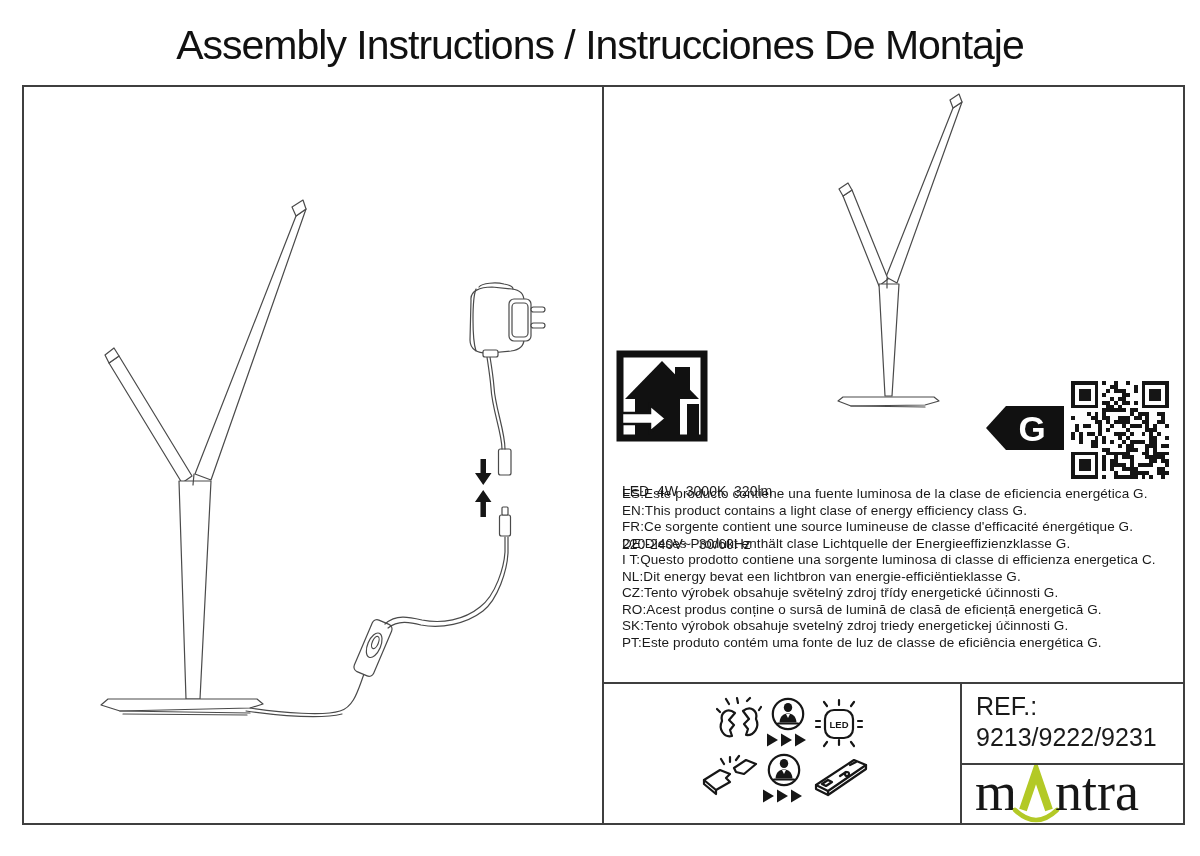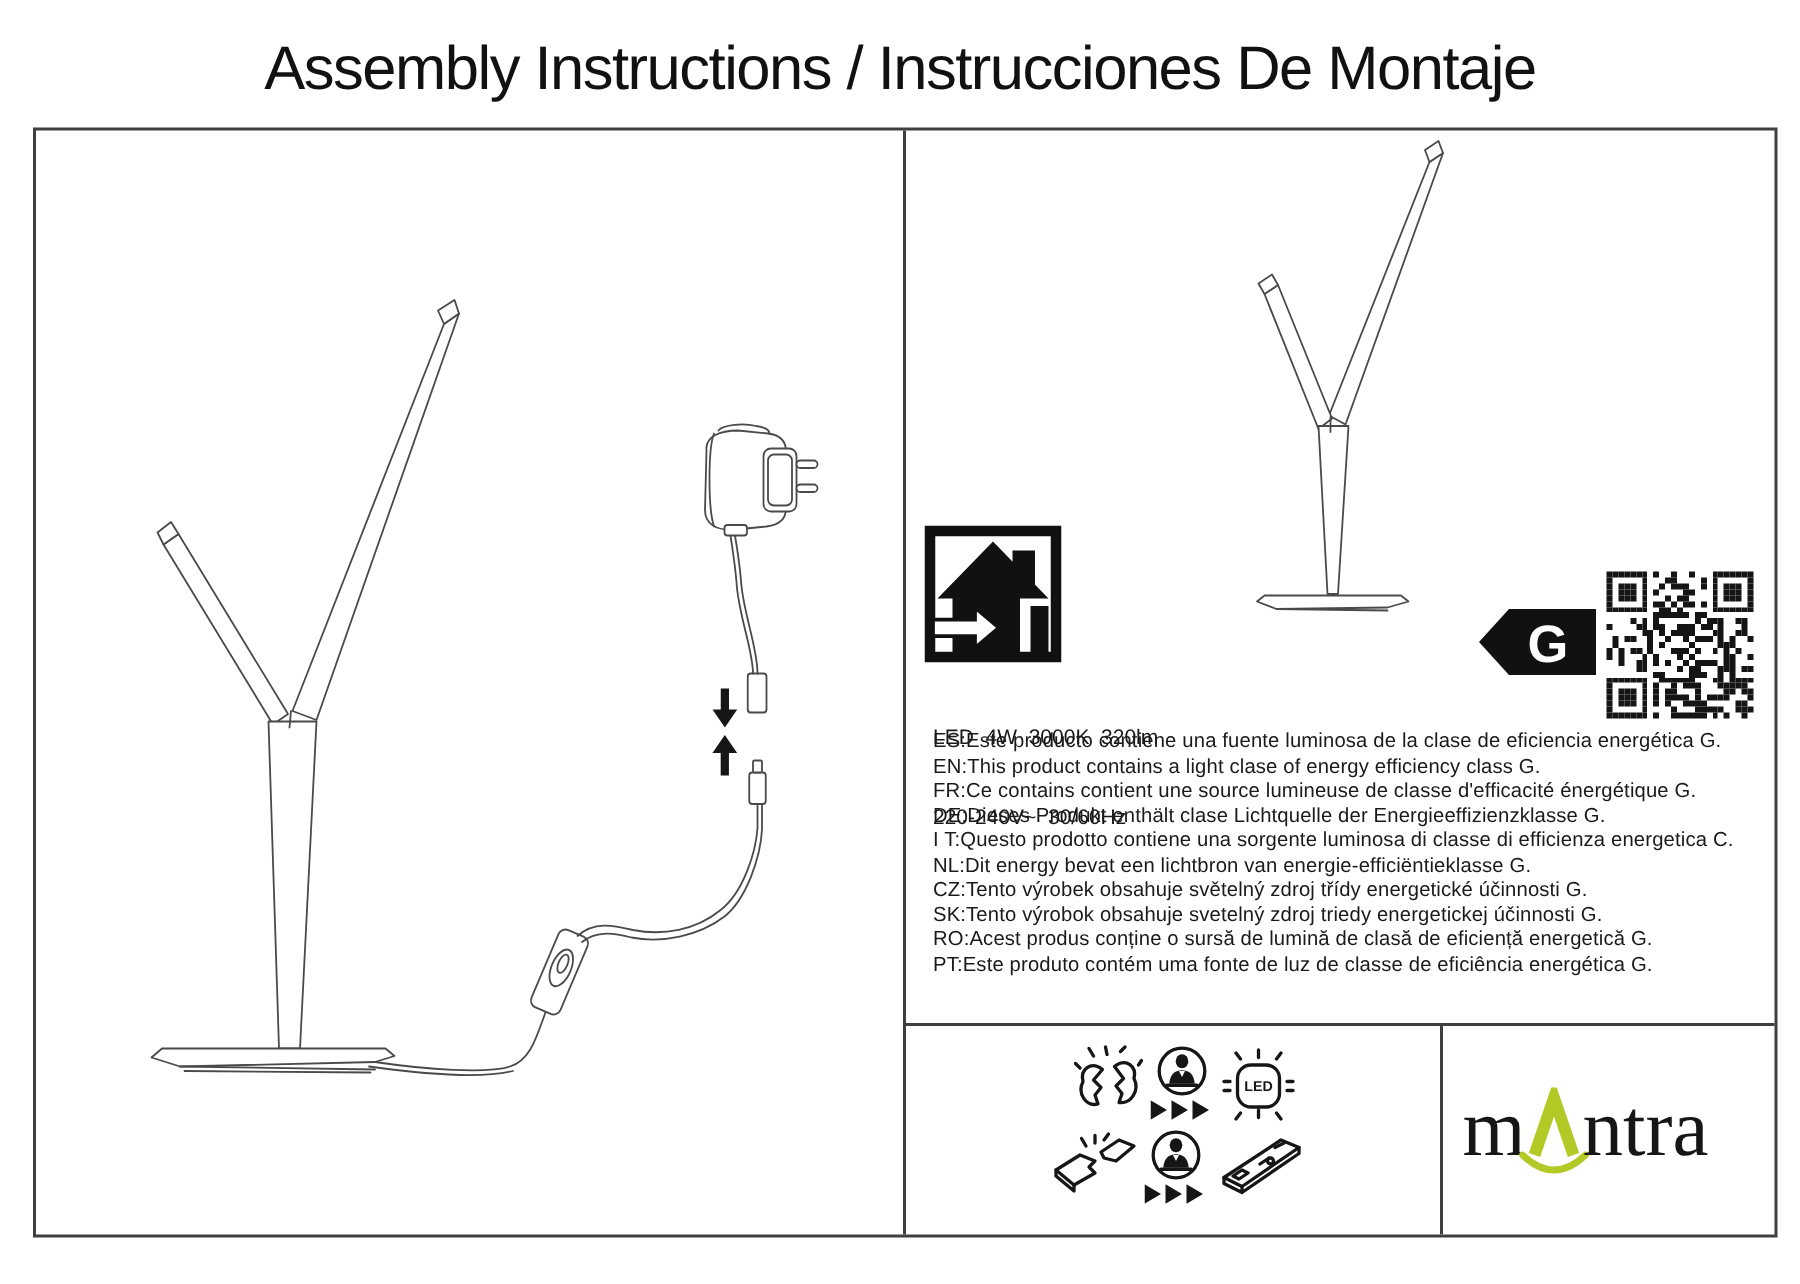--- a/index.html
+++ b/index.html
@@ -444,27 +444,27 @@
           </div>
 
         <div class="specs">
           <div>LED  4W  3000K  320lm</div>
           <div>220-240V~  30/60Hz</div>
         </div>
 
         <div class="langs">
           <div>ES:Este producto contiene una fuente luminosa de la clase de eficiencia energética G.</div>
           <div>EN:This product contains a light clase of energy efficiency class G.</div>
-          <div>FR:Ce contains contient une source lumineuse de classe d'efficacité énergétique G.</div>
+          <div>FR:Ce sorgente contient une source lumineuse de classe d'efficacité énergétique G.</div>
           <div>DE:Dieses Produkt enthält clase Lichtquelle der Energieeffizienzklasse G.</div>
           <div>I T:Questo prodotto contiene una sorgente luminosa di classe di efficienza energetica C.</div>
           <div>NL:Dit energy bevat een lichtbron van energie-efficiëntieklasse G.</div>
           <div>CZ:Tento výrobek obsahuje světelný zdroj třídy energetické účinnosti G.</div>
+          <div>RO:Acest produs conține o sursă de lumină de clasă de eficiență energetică G.</div>
           <div>SK:Tento výrobok obsahuje svetelný zdroj triedy energetickej účinnosti G.</div>
-          <div>RO:Acest produs conține o sursă de lumină de clasă de eficiență energetică G.</div>
           <div>PT:Este produto contém uma fonte de luz de classe de eficiência energética G.</div>
         </div>
       </div>
 
       <div class="rp-bottom">
 
         <div class="icons-cell">
 
           <div class="icon-row row1">
             <svg width="46" height="50" viewBox="0 0 46 50">
@@ -517,20 +517,24 @@
             <svg width="62" height="46" viewBox="0 0 62 46">
               <polygon class="ic" points="6,33 44,8 56,13 18,39" stroke-width="2" fill="#fff"></polygon>
               <path class="ic" d="M6,33 L6,37 L18,43 L18,39 M56,13 L56,17 L18,43" stroke-width="2"></path>
               <path class="ic" d="M12,32 L18,28 L22,30 L16,34 Z M40,13 L46,10 M30,24 L36,20" stroke-width="1.8"></path>
               <circle class="ic" cx="37" cy="22" r="2" stroke-width="1.5"></circle>
             </svg>
           </div>
         </div>
 
         <div class="ref-cell">
+          <div class="ref-info">
+            <div>REF.:</div>
+            <div>9213/9222/9231</div>
+          </div>
           <div class="logo-cell">
             <svg width="200" height="58" viewBox="0 0 200 58">
               <text x="2" y="45" font-family="Liberation Serif, serif" font-size="54" fill="#161616">m</text>
               <path d="M42,45 Q63,65 84,45" fill="none" stroke="#b3c926" stroke-width="4.5" stroke-linecap="round"></path>
               <path d="M50,45 L63,7 L76,45" fill="none" stroke="#b3c926" stroke-width="8" stroke-linecap="butt"></path>
               <text x="82" y="45" font-family="Liberation Serif, serif" font-size="54" fill="#161616">ntra</text>
             </svg>
           </div>
         </div>
       </div>

